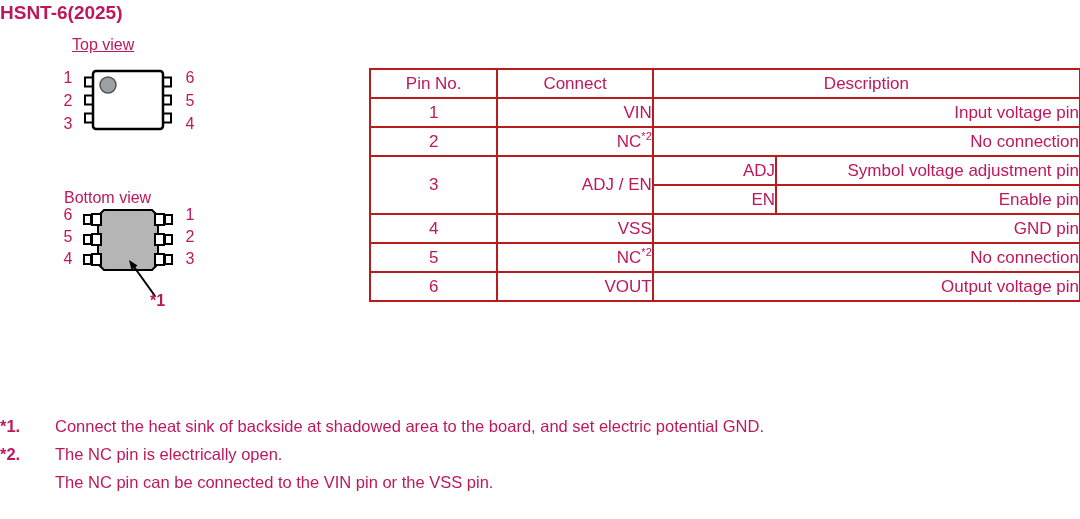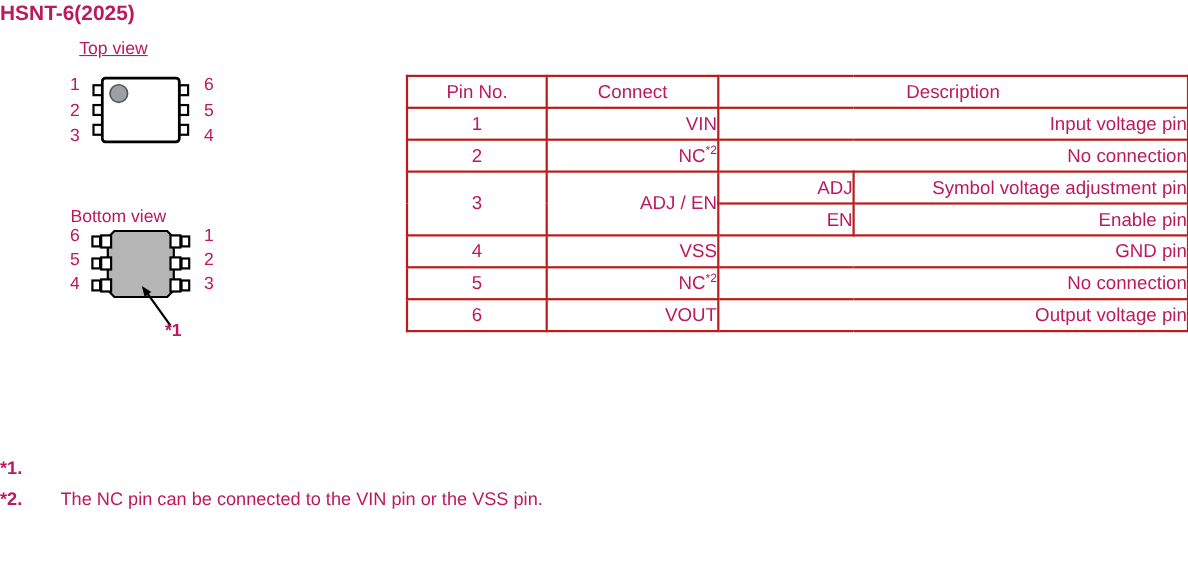--- a/index.html
+++ b/index.html
@@ -142,23 +142,25 @@
       <td class="cell-left"><span>VOUT</span></td>
       <td colspan="2" class="cell-left">Output voltage pin</td>
     </tr>
   </tbody>
     </table>
 
   <div class="abs footnotes" style="left:0px;top:412px;">
     <div class="fn">
       <span class="fn-marker">*1.</span>
       <div class="fn-lines">
+        <div>Connect the heat sink of backside at shadowed area to the board, and set electric potential GND.</div>
       </div>
     </div>
     <div class="fn">
       <span class="fn-marker">*2.</span>
       <div class="fn-lines">
+        <div>The NC pin is electrically open.</div>
         <div>The NC pin can be connected to the VIN pin or the VSS pin.</div>
       </div>
     </div>
   </div>
 
 </div>
 
 </body></html>

